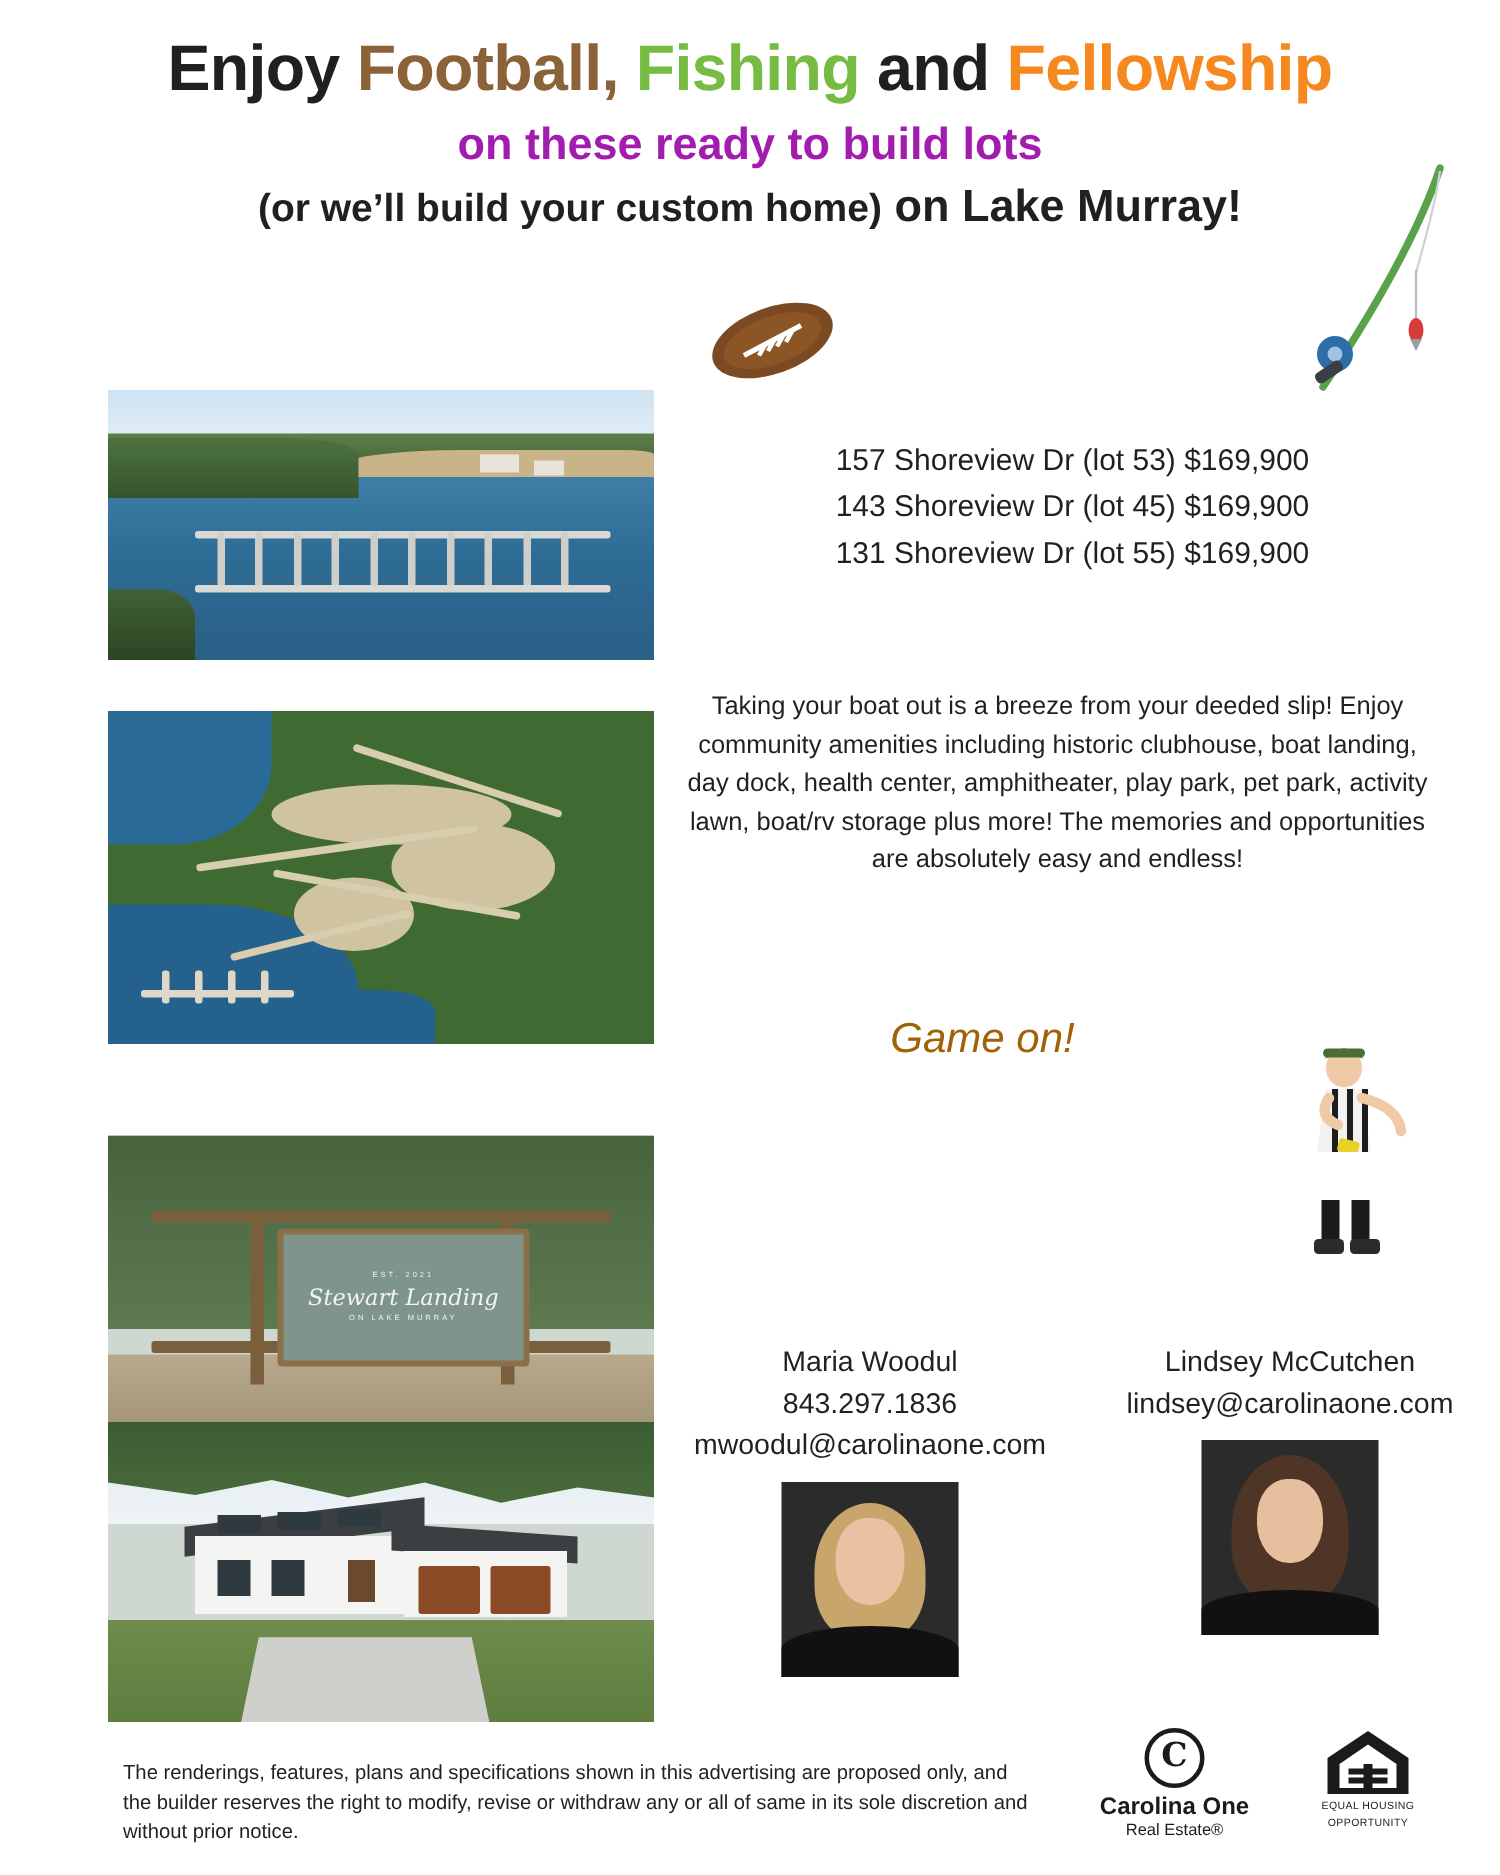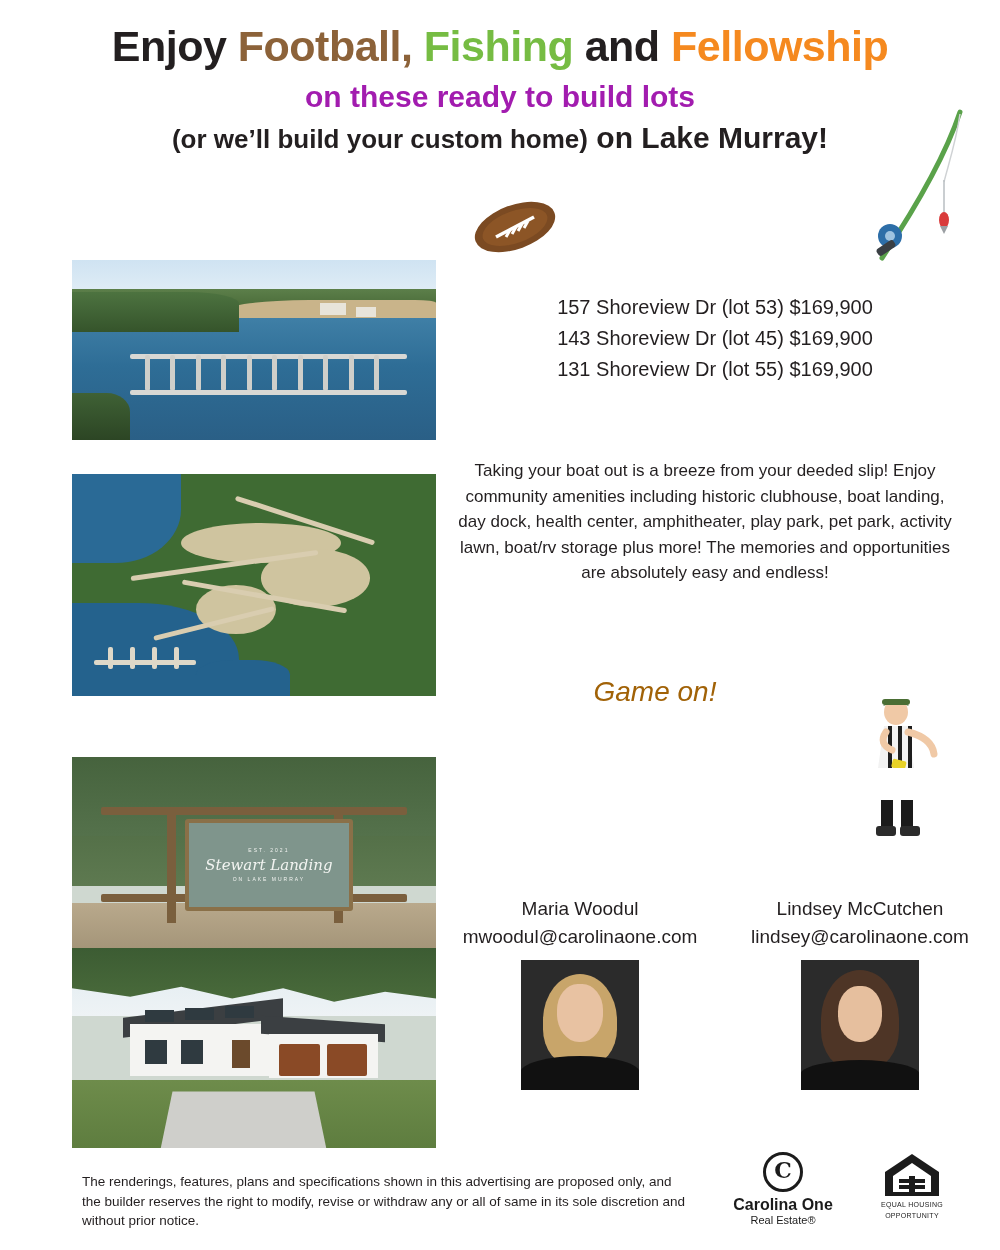--- a/index.html
+++ b/index.html
@@ -396,20 +396,21 @@
     <div>143 Shoreview Dr (lot 45) $169,900</div>
     <div>131 Shoreview Dr (lot 55) $169,900</div>
   </div>
 
   <div class="body-copy">Taking your boat out is a breeze from your deeded slip! Enjoy community amenities including historic clubhouse, boat landing, day dock, health center, amphitheater, play park, pet park, activity lawn, boat/rv storage plus more!  The memories and opportunities are absolutely easy and endless!</div>
 
   <div class="game-on">Game on!</div>
 
   <div class="agent agent-maria">
     <div class="agent-name">Maria Woodul</div>
+    <div class="agent-phone">843.297.1836</div>
     <div class="agent-email">mwoodul@carolinaone.com</div>
     <div class="agent-photo">
       <div class="hair" style="top:14px;width:74px;height:92px;background:#c8a56a;"></div>
       <div class="face" style="top:24px;width:46px;height:58px;background:#e8c2a2;"></div>
       <div class="shoulders" style="width:120px;height:34px;"></div>
     </div>
   </div>
 
   <div class="agent agent-lindsey">
     <div class="agent-name">Lindsey McCutchen</div>

